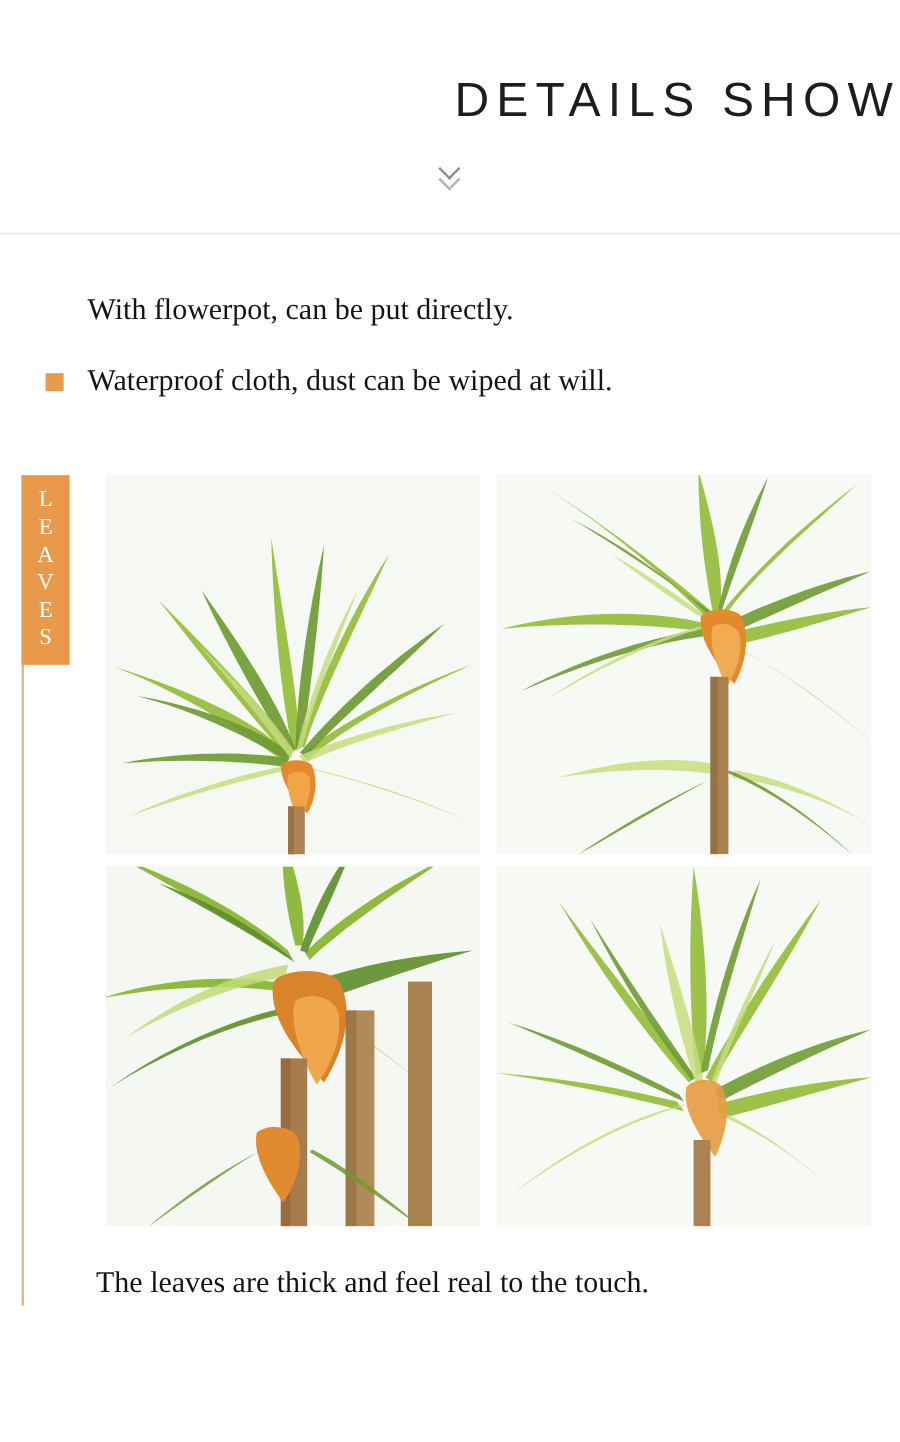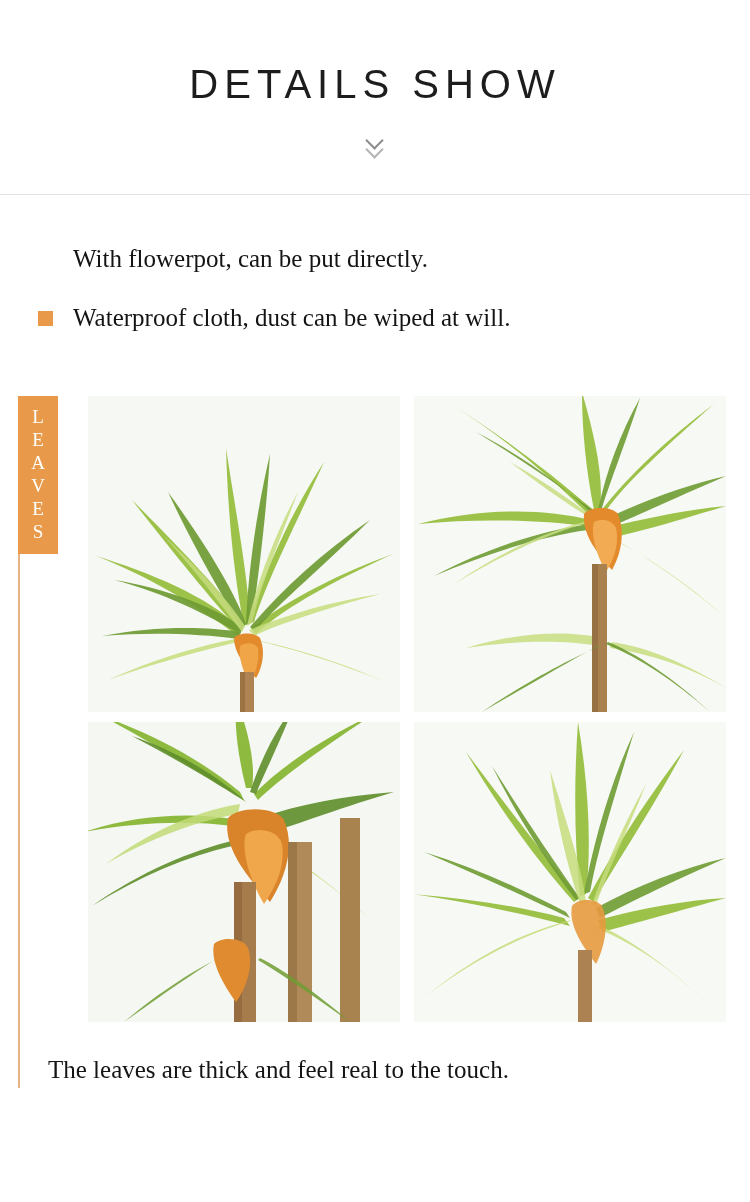--- a/index.html
+++ b/index.html
@@ -11,21 +11,21 @@
     height: 1202px;
     background: #ffffff;
     font-family: "Liberation Serif", serif;
     overflow: hidden;
     position: relative;
   }
 
   
   .header {
     padding-top: 62px;
-    text-align: center;
+    text-align: right;
   }
   .header-title {
     font-family: "Liberation Sans", sans-serif;
     font-size: 40px;
     letter-spacing: 6px;
     color: #1d1d1d;
     font-weight: 400;
     line-height: 1.1;
   }
   .chevrons {
@@ -139,21 +139,21 @@
   }
 
   
   .photo svg {
     display: block;
     width: 100%;
     height: 100%;
   }
 
   .caption {
-    margin-left: 48px;
+    margin-left: 80px;
     margin-top: 34px;
     font-family: "Liberation Serif", serif;
     font-size: 25px;
     color: #141414;
   }
 </style>
 </head>
 <body>
 
 <div class="header">

